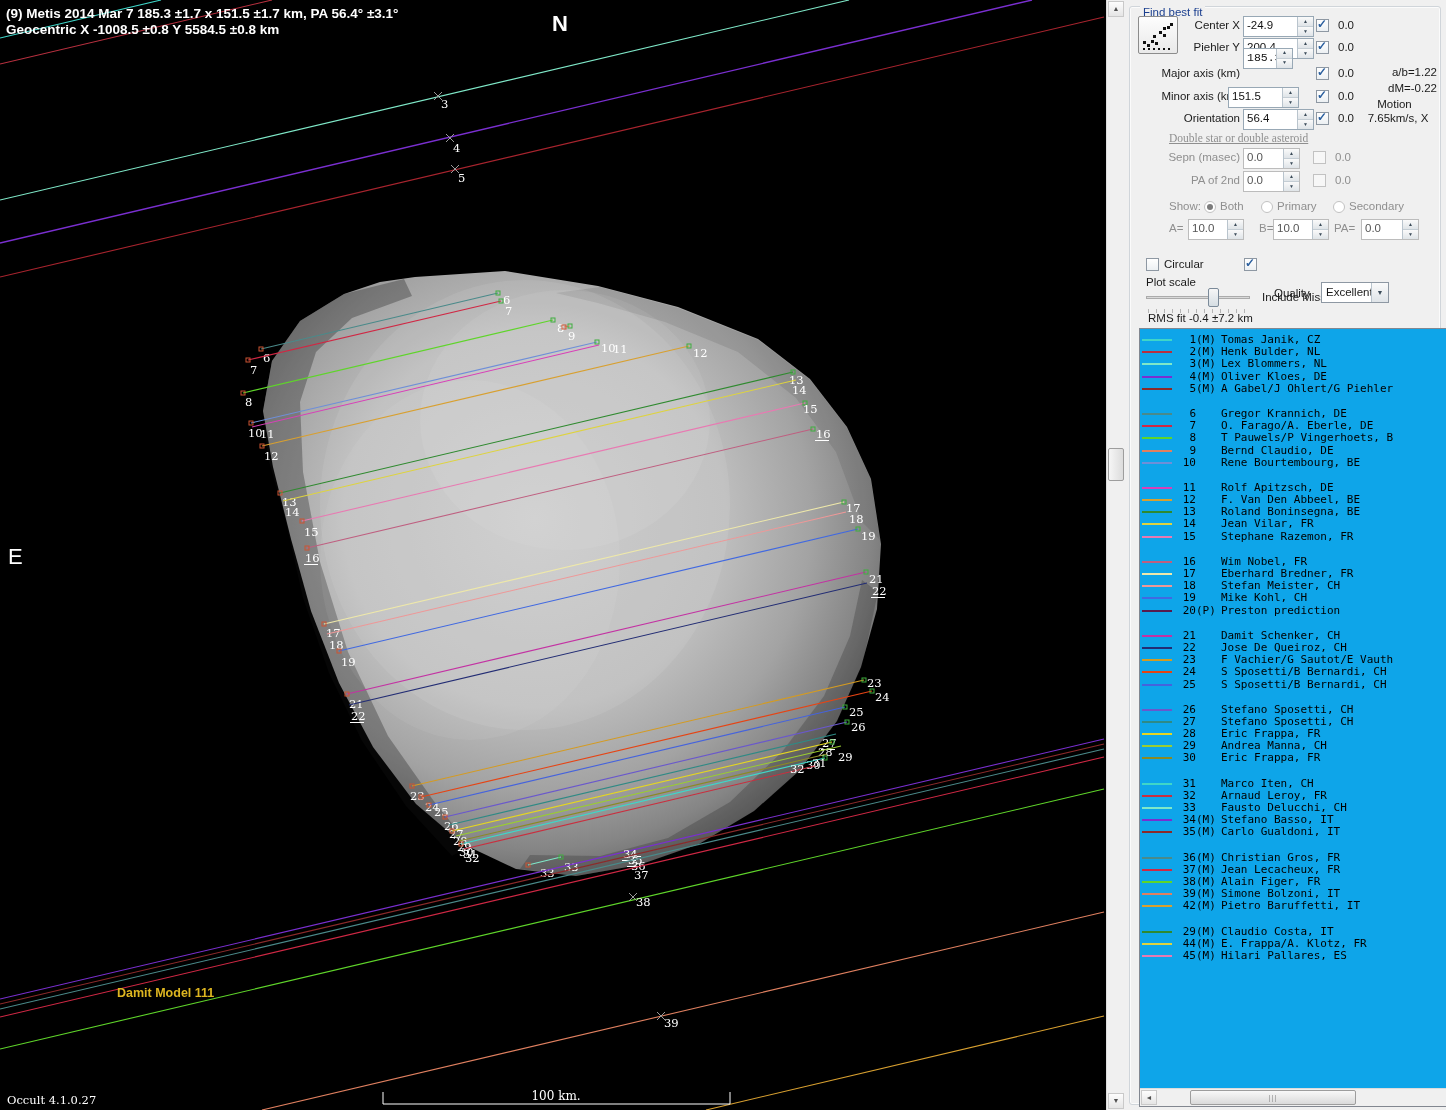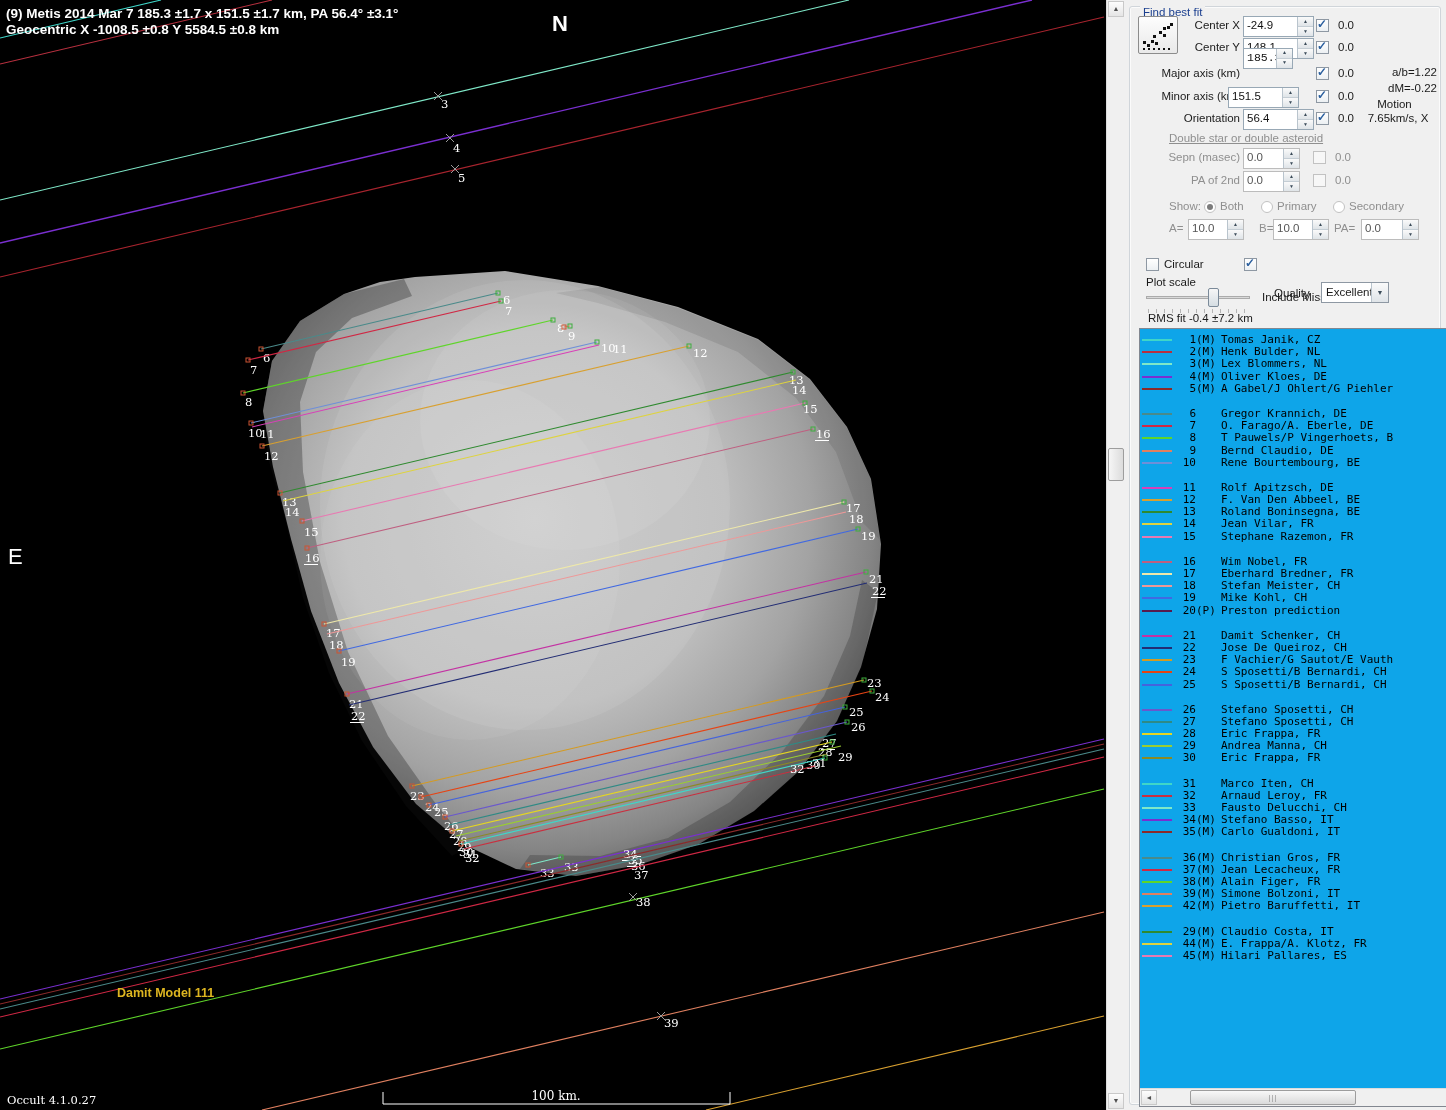--- a/index.html
+++ b/index.html
@@ -312,23 +312,23 @@
     <div class="spin" style="left:119px;top:16px;width:71px;">
       <span class="val">-24.9</span>
         <span class="sbt">
           <i class="u">▲</i>
           <i class="d">▼</i>
         </span>
     </div>
     <div class="cb checked" style="left:192px;top:19px;"></div>
     <div class="txt" style="left:214px;top:19px;">0.0</div>
 
-    <div class="flabel" style="top:41px;">Center Y</div>
+    <div class="flabel" style="top:41px;">Piehler Y</div>
     <div class="spin" style="left:119px;top:38px;width:71px;">
-      <span class="val">148.1</span>
+      <span class="val">200.4</span>
         <span class="sbt">
           <i class="u">▲</i>
           <i class="d">▼</i>
         </span>
     </div>
     <div class="cb checked" style="left:192px;top:41px;"></div>
     <div class="txt" style="left:214px;top:41px;">0.0</div>
 
     <div class="flabel" style="top:67px;">Major axis (km)</div>
     <div class="spin" style="left:119px;top:48px;width:50px;font-family:Liberation Mono, monospace;">
@@ -361,21 +361,21 @@
         </span>
     </div>
     <div class="cb checked" style="left:192px;top:112px;"></div>
     <div class="txt" style="left:214px;top:112px;">0.0</div>
 
     <div class="statR" style="left:233px;top:66px;">a/b=1.22</div>
     <div class="statR" style="left:233px;top:82px;">dM=-0.22</div>
     <div class="statR" style="left:233px;top:98px;text-align:center;width:75px;">Motion</div>
     <div class="statR" style="left:233px;top:112px;text-align:center;width:82px;">7.65km/s, X</div>
 
-    <div class="txt gray underl" style="left:45px;top:132px;">Double star  or  double asteroid</div>
+    <div class="txt gray underl" style="left:45px;top:132px;font-family:Liberation Serif, serif;">Double star  or  double asteroid</div>
 
     <div class="flabel gray" style="top:151px;">Sepn (masec)</div>
     <div class="spin dis" style="left:119px;top:148px;width:57px;">
       <span class="val">0.0</span>
         <span class="sbt">
           <i class="u">▲</i>
           <i class="d">▼</i>
         </span>
     </div>
     <div class="cb dis" style="left:189px;top:151px;"></div>

